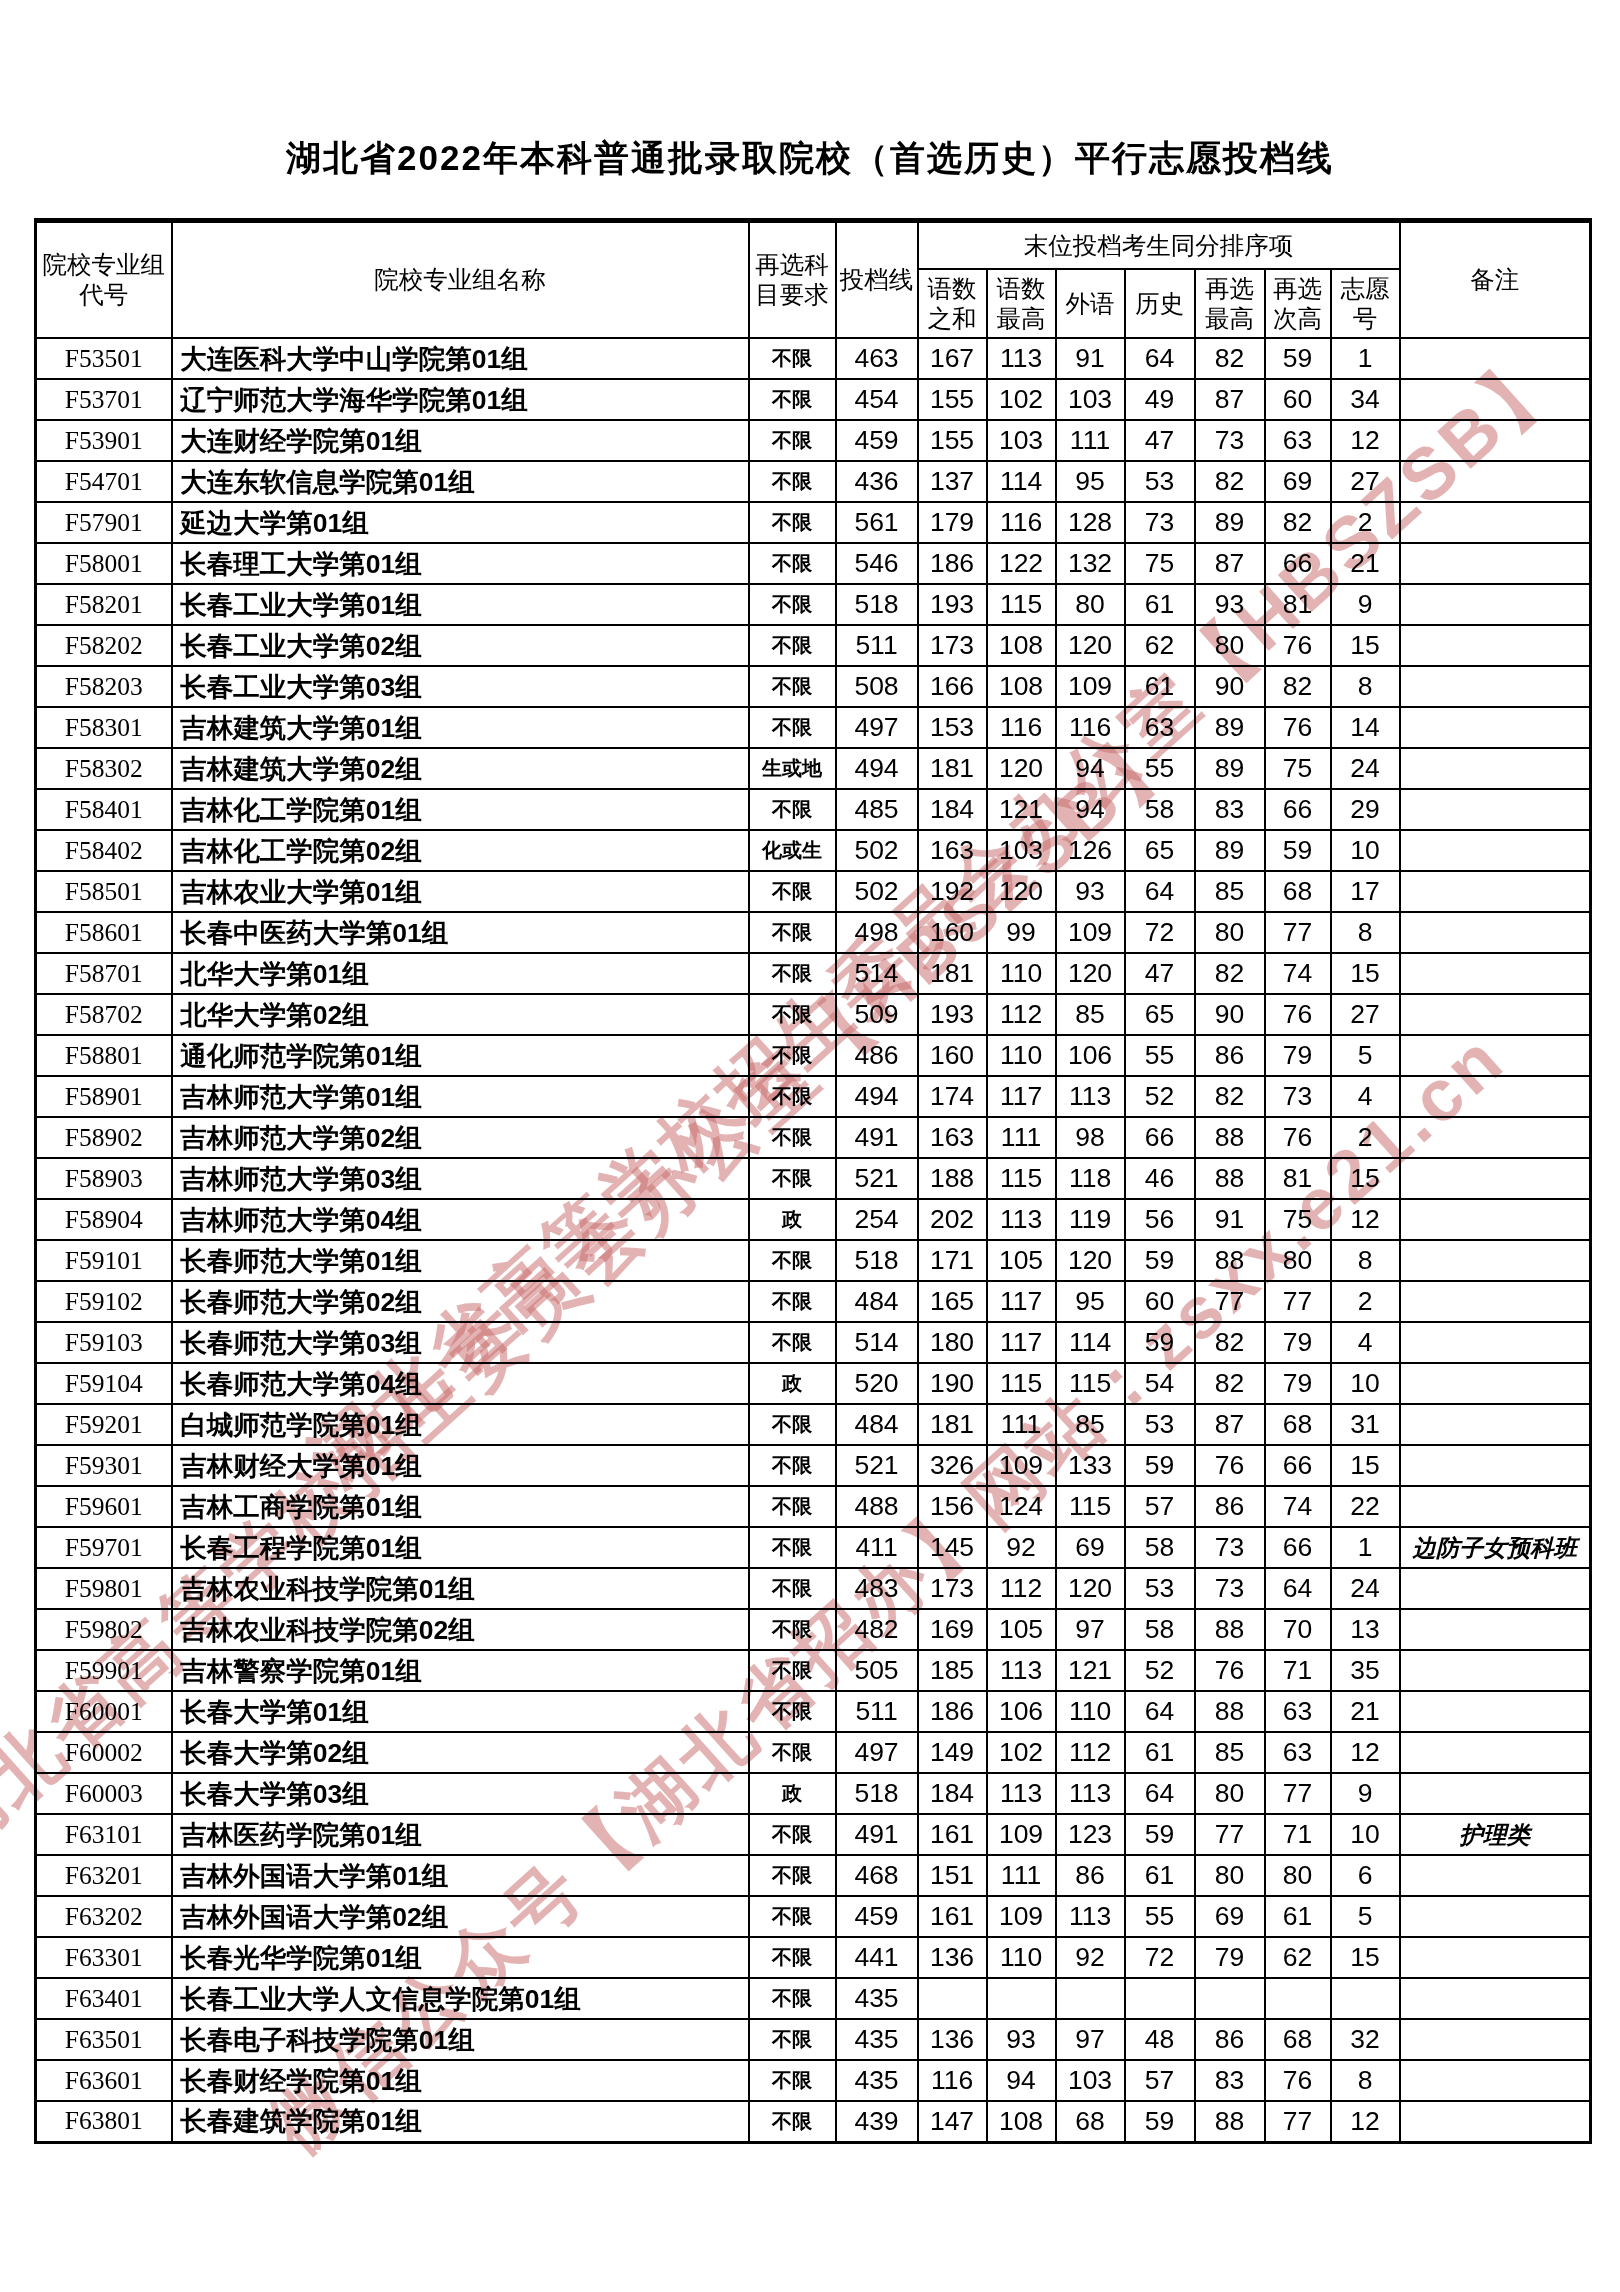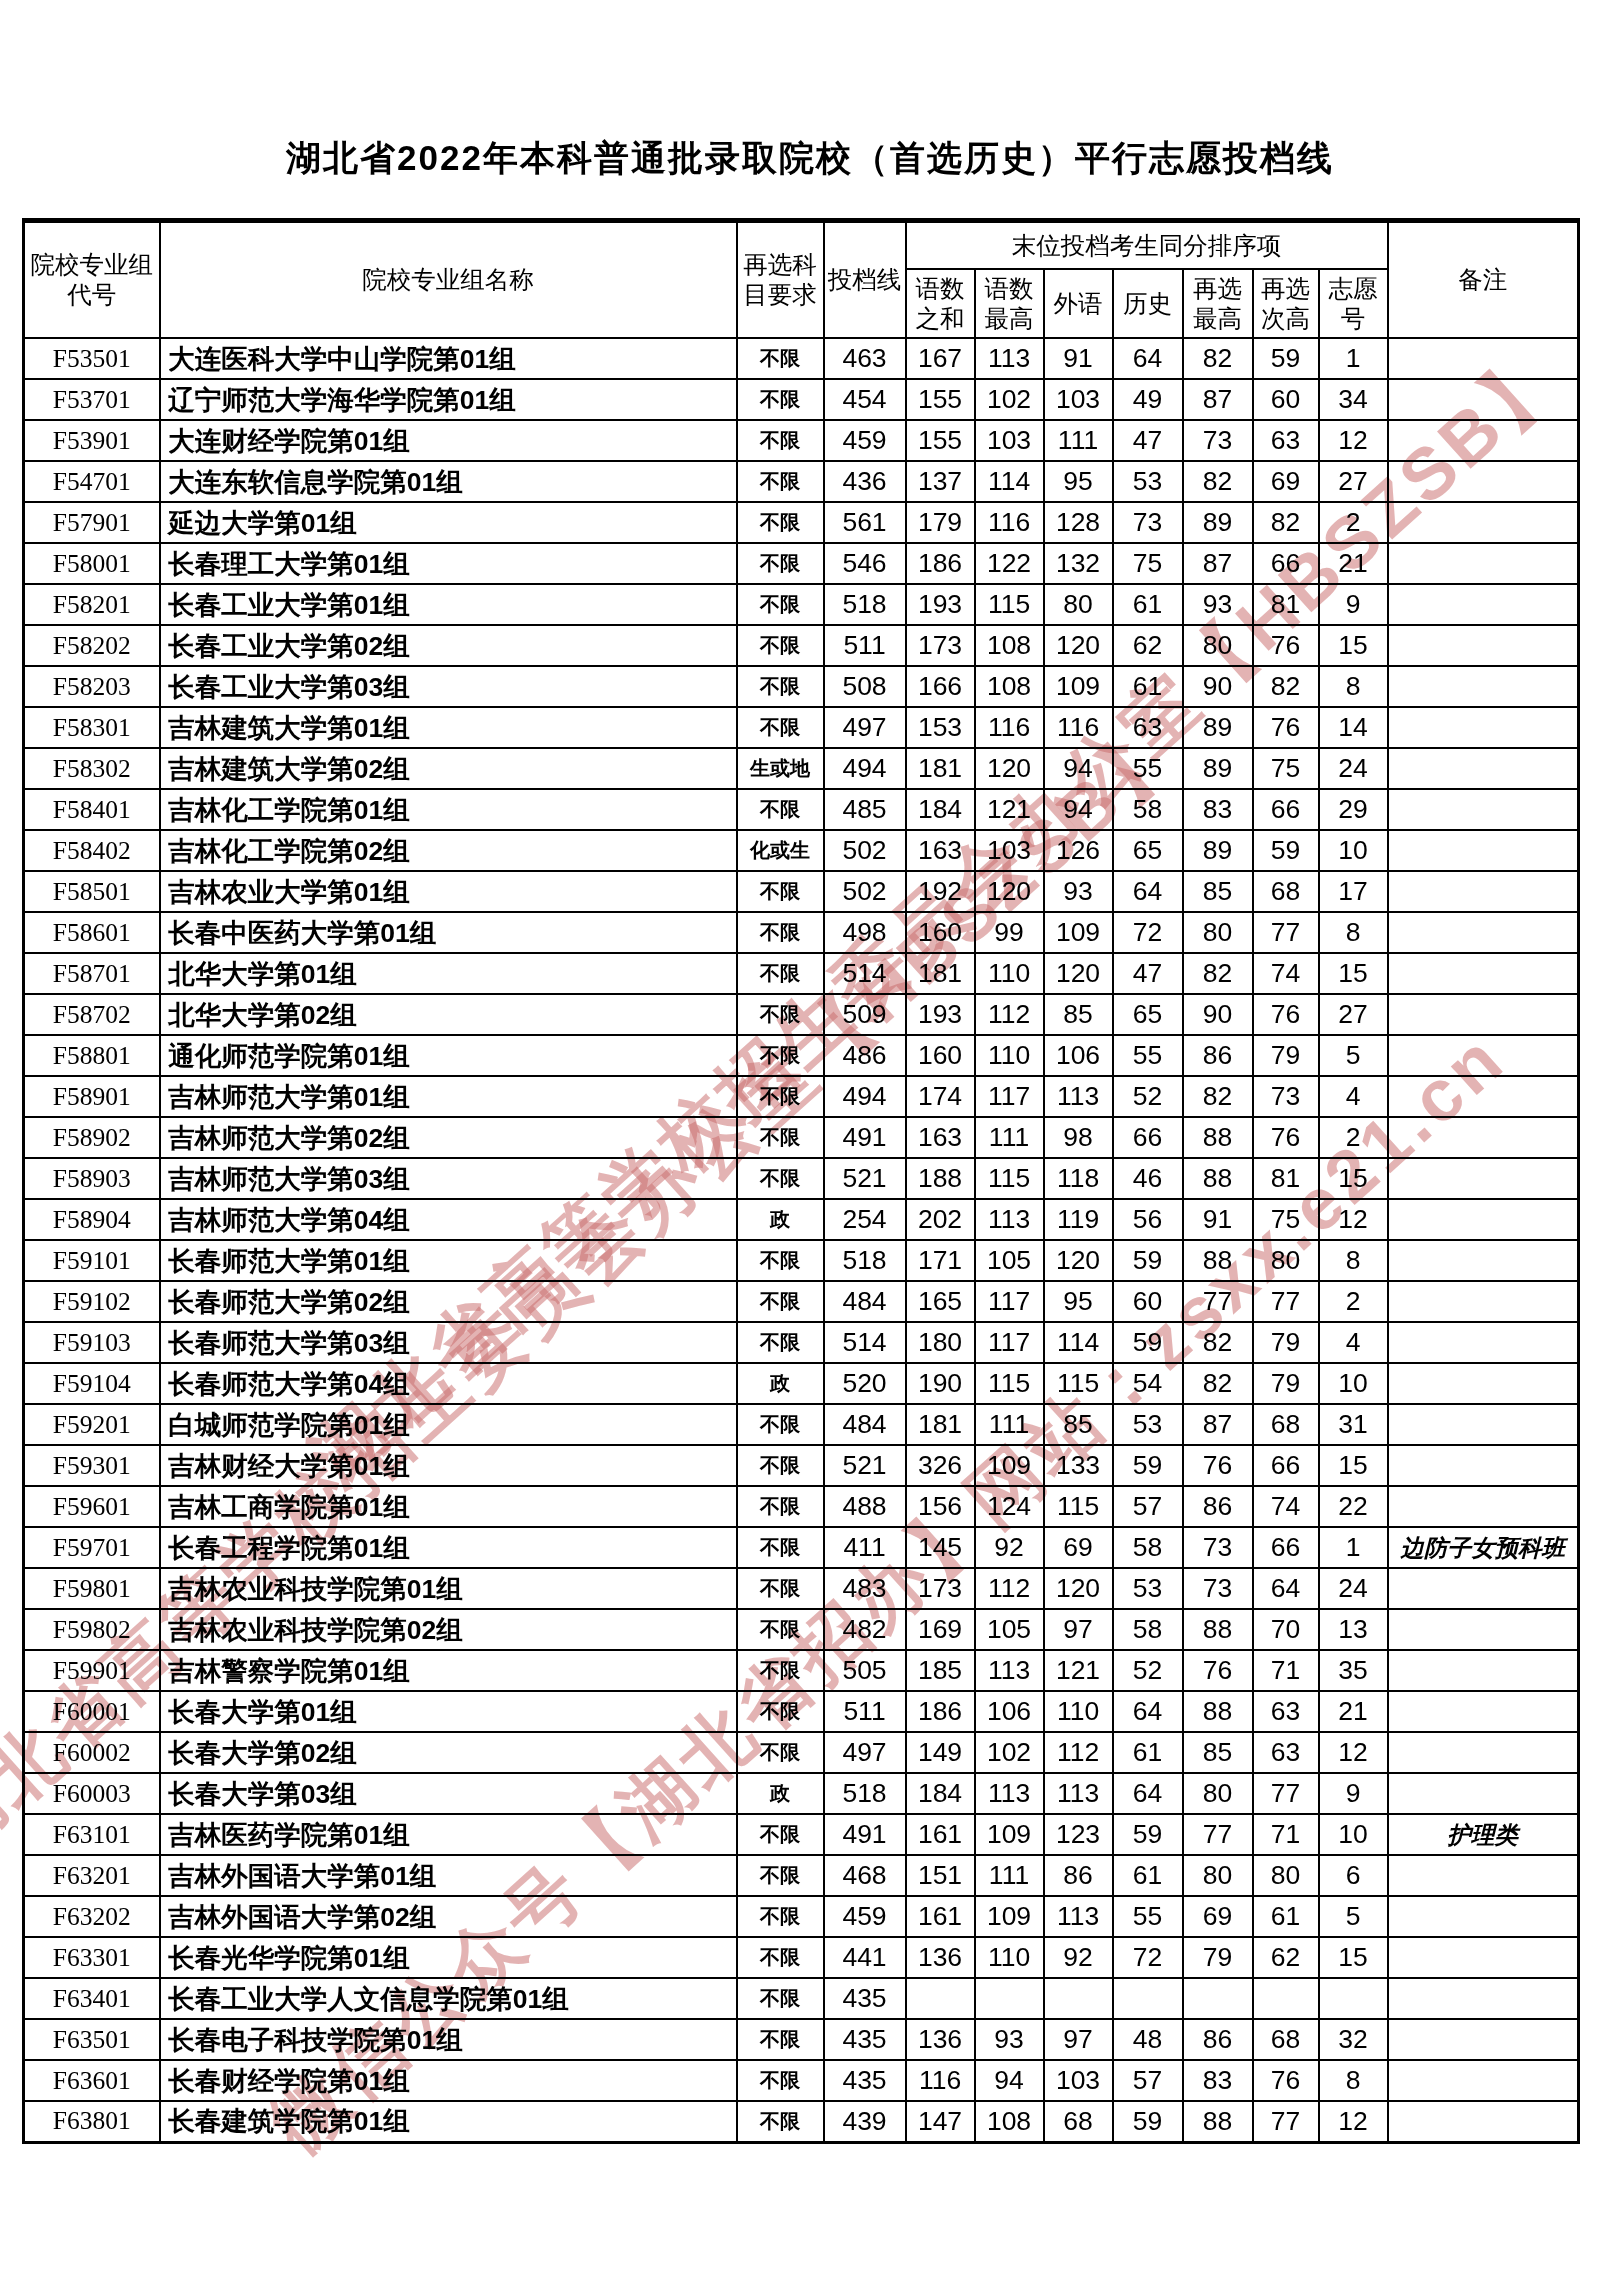--- a/index.html
+++ b/index.html
@@ -19,21 +19,21 @@
     width: 100%;
     text-align: center;
     font-size: 35px;
     font-weight: bold;
     letter-spacing: 2px;
     margin: 0;
     z-index: 2;
   }
   table.main {
     position: absolute;
-    left: 22px;
+    left: 34px;
     top: 218px;
     width: 1554px;
     table-layout: fixed;
     border-collapse: collapse;
     border: 3.9px solid #000;
     border-top-width: 5.9px;
     z-index: 2;
     background: transparent;
   }
   th, td {

